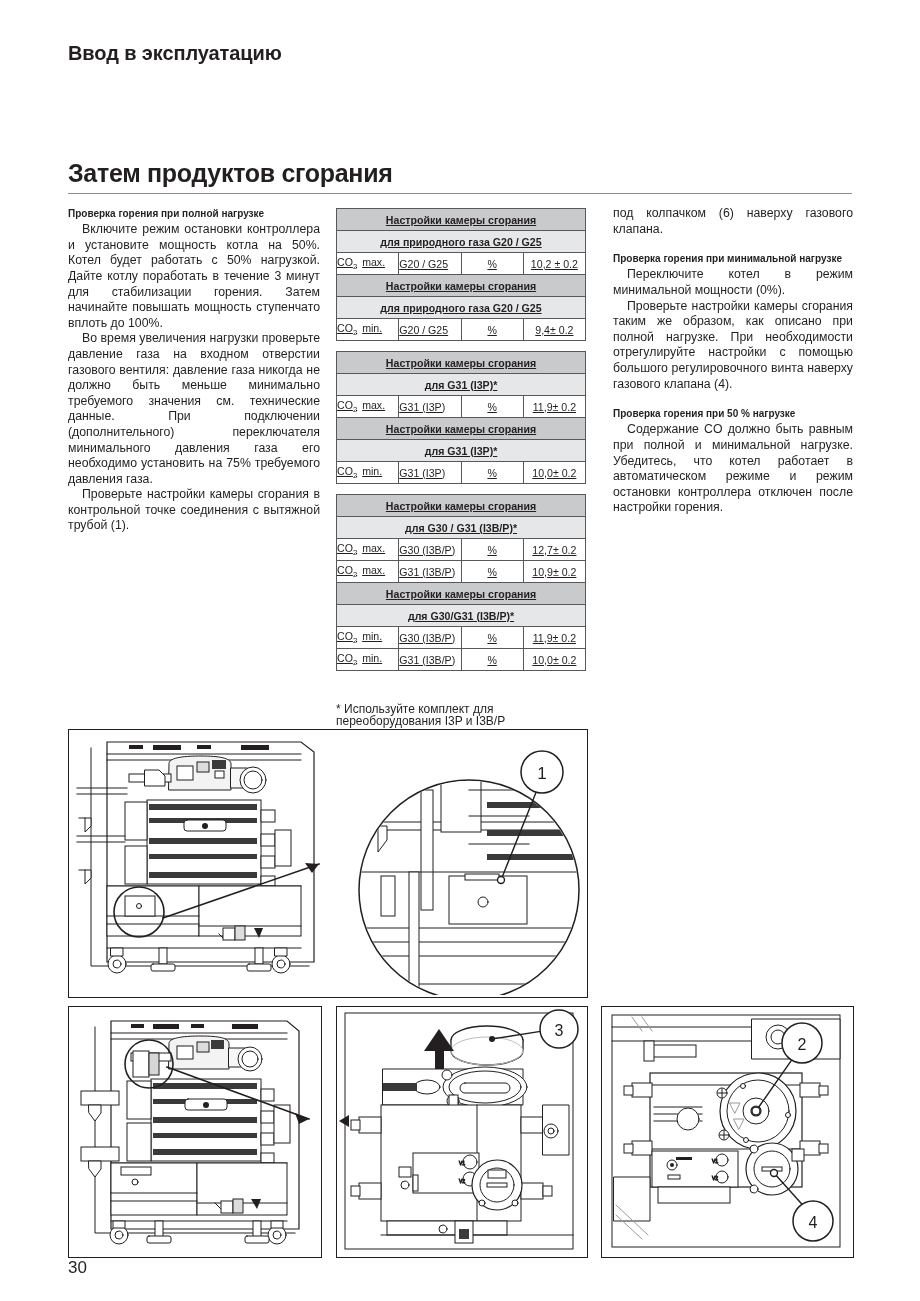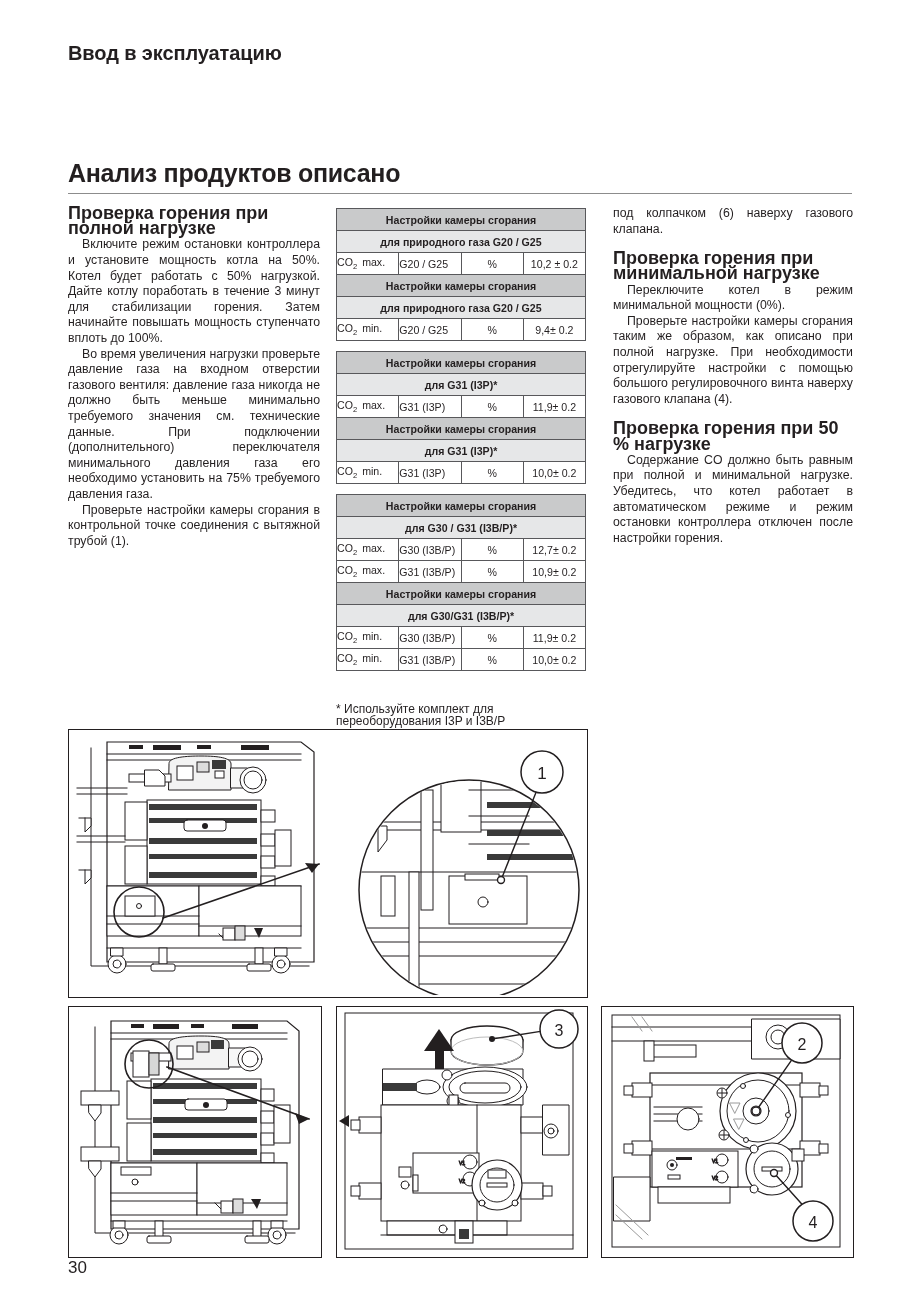--- a/index.html
+++ b/index.html
@@ -26,33 +26,33 @@
     position:absolute;left:68px;top:193px;width:784px;height:1px;
     background:#8c8c8c;
   }
 
   
   .col{position:absolute;top:206px;font-size:12.3px;line-height:15.6px;}
   .col-left{left:68px;width:252px;}
   .col-right{left:613px;width:240px;}
 
   .subhead{
-    font-weight:bold;font-size:18px;line-height:15.2px;
+    font-weight:bold;font-size:10px;line-height:15.2px;
     margin:0 0 1px 0;
   }
   .para{
     margin:0;text-align:justify;text-justify:inter-word;
     text-indent:14px;
     hyphens:manual;
   }
   .para.noind{text-indent:0;}
   .gap{height:14px;}
 
   
-  .tables{position:absolute;left:336px;top:208px;width:288px;}
+  .tables{position:absolute;left:336px;top:208px;width:288px;text-decoration:underline;}
   .ctable{
     width:250px;border-collapse:collapse;
     border:1px solid #58585b;
     margin-bottom:10px;
     table-layout:fixed;
   }
   .ctable:last-of-type{margin-bottom:0;}
   .ctable td{
     border:1px solid #58585b;
     padding:0;
@@ -93,21 +93,21 @@
     font-size:17px;color:#231f20;
   }
 </style>
 </head>
 <body>
 
 <div class="page">
 
   <div class="runhead">Ввод в эксплуатацию</div>
 
-  <div class="sect-title">Анализ продуктов описано</div>
+  <div class="sect-title">Затем продуктов сгорания</div>
   <div class="sect-rule"></div>
 
   <div class="col col-left">
     <div class="subhead">Проверка горения при полной нагрузке</div>
     <p class="para">Включите режим остановки контроллера и установите мощность котла на 50%. Котел будет работать с 50% нагрузкой. Дайте котлу поработать в течение 3 минут для стабилизации горения. Затем начинайте повышать мощность ступенчато вплоть до 100%.</p>
     <p class="para">Во время увеличения нагрузки проверьте давление газа на входном отверстии газового вентиля: давление газа никогда не должно быть меньше минимально требуемого значения  см. технические данные. При подключении (дополнительного) переключателя минимального давления газа его необходимо установить на 75% требуемого давления газа.</p>
     <p class="para">Проверьте настройки камеры сгорания в контрольной точке соединения с вытяжной трубой (1).</p>
   </div>
 
   <div class="tables">

